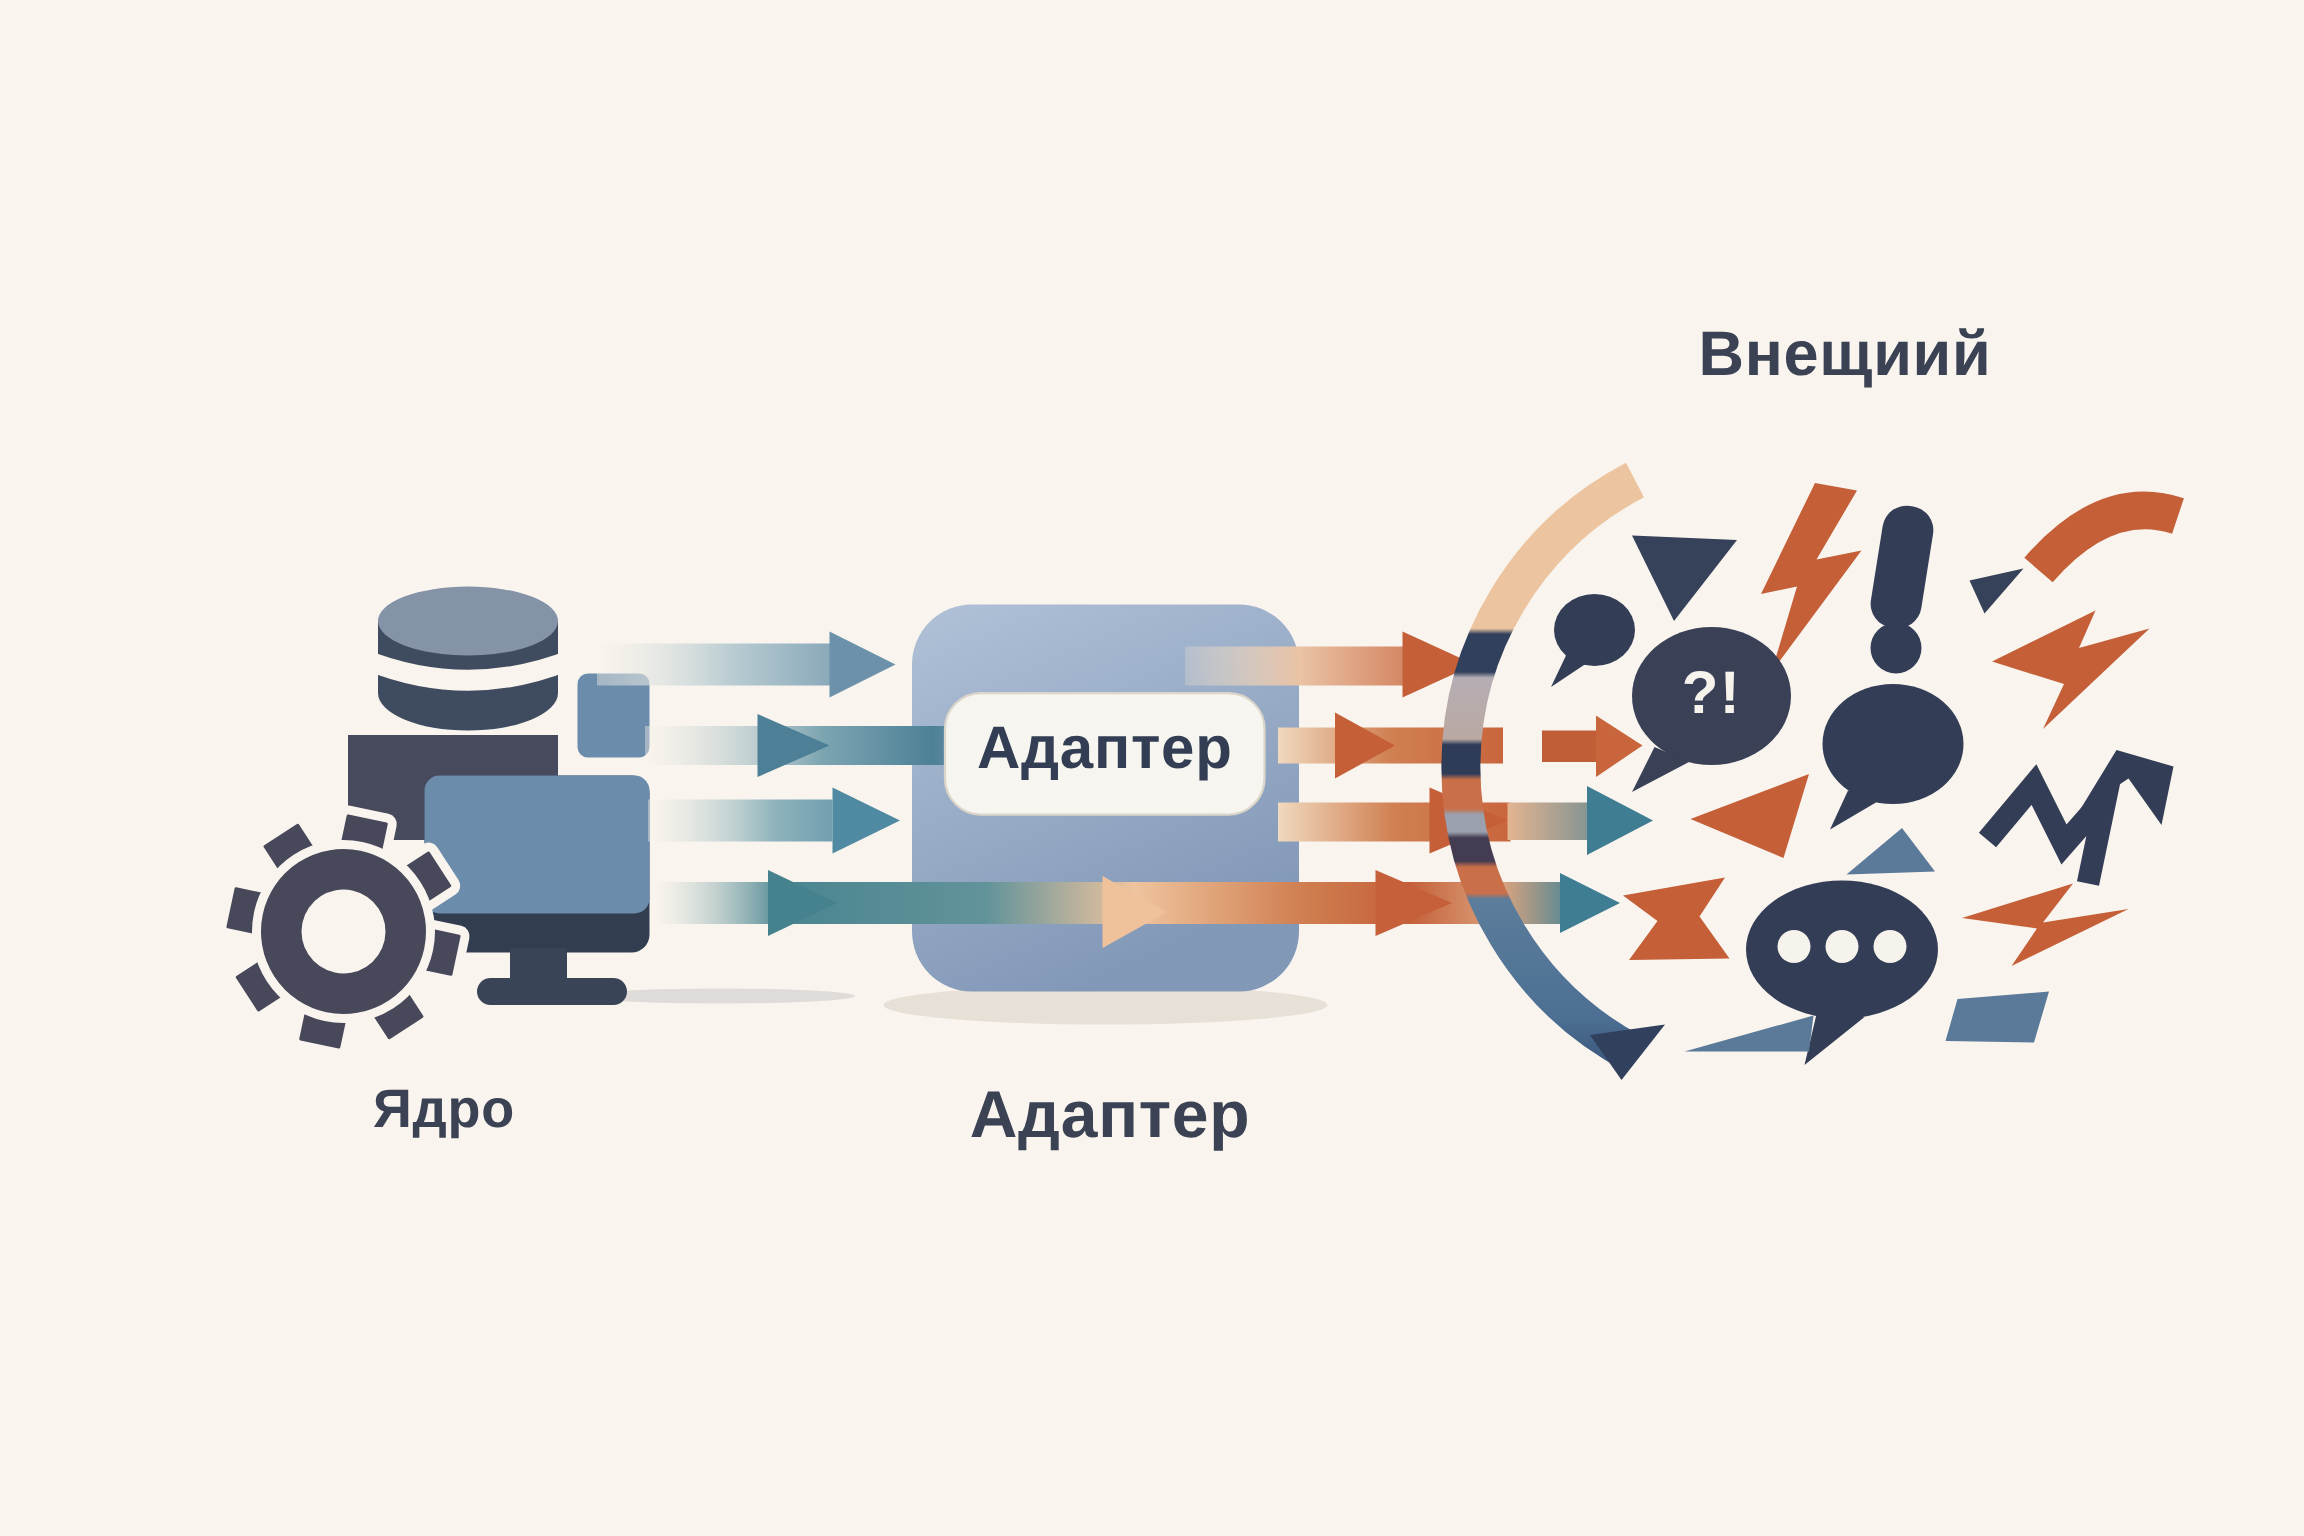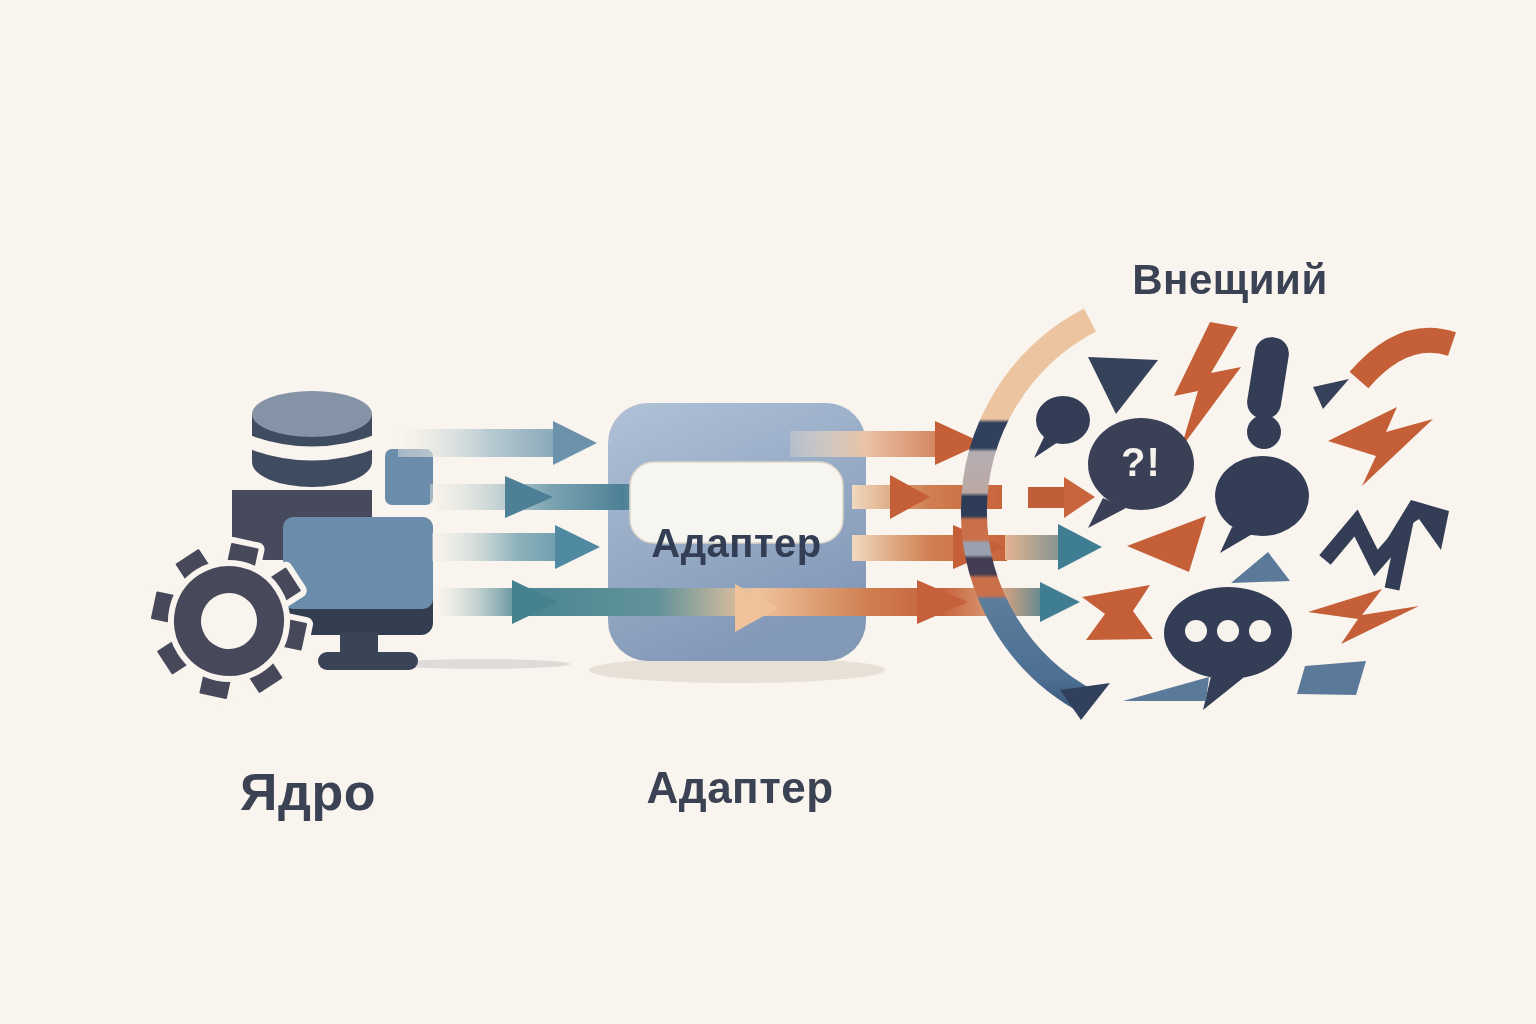--- a/index.html
+++ b/index.html
@@ -1,22 +1,22 @@
 <!DOCTYPE html>
 <html><head>
 <meta charset="utf-8">
 <style>
   html,body{margin:0;padding:0;}
   body{width:1536px;height:1024px;overflow:hidden;background:#f9f4ee;
        font-family:"Liberation Sans", sans-serif;}
   .canvas{position:relative;width:1536px;height:1024px;background:#f9f4ee;}
   .canvas svg{position:absolute;left:0;top:0;}
   .lbl{position:absolute;font-weight:700;color:#3a4254;text-align:center;
-       letter-spacing:0.5px;line-height:1.08;margin-top:44px;}
-  .core-lbl{left:228px;top:720px;width:160px;font-size:52px;}
+       letter-spacing:0.5px;line-height:1.08;}
+  .core-lbl{left:216px;top:720px;width:160px;font-size:36px;}
   .adapter-cap{left:630px;top:720px;width:220px;font-size:44px;}
   .outer-lbl{left:1095px;top:212px;width:270px;font-size:42px;line-height:47px;}
   .adapter-box-lbl{left:630px;top:478px;width:213px;font-size:40px;color:#333e55;}
   .qbang{position:absolute;left:1089px;top:440px;width:104px;text-align:center;
          font-size:40px;font-weight:700;color:#f6f3ec;letter-spacing:1px;}
 </style>
 </head>
 <body>
 
 <div class="canvas">

